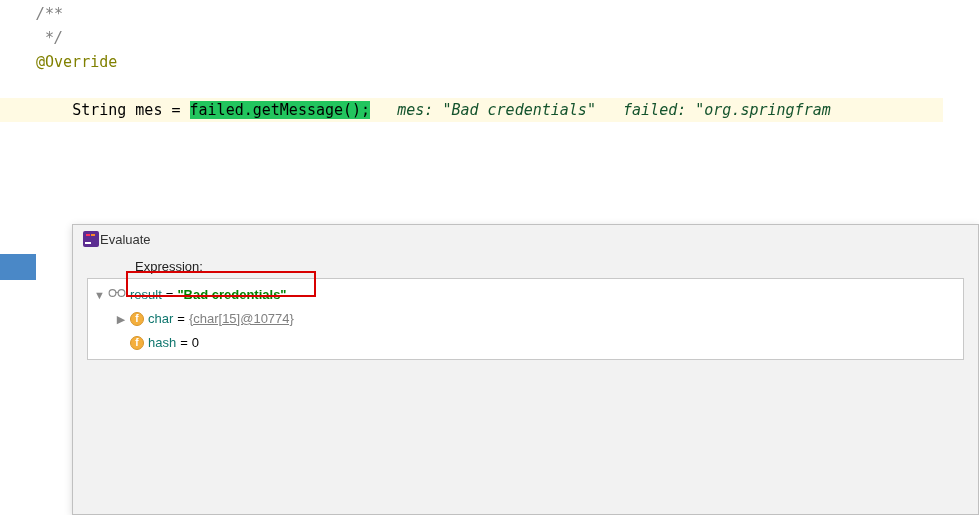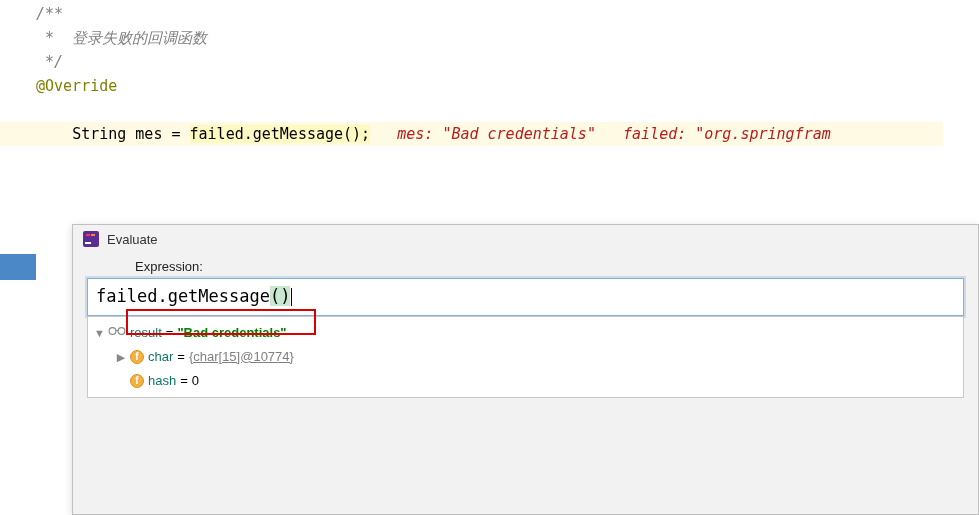--- a/index.html
+++ b/index.html
@@ -24,23 +24,23 @@
   .identifier { color: #000000; }
   .punct { color: #000000; }
   .highlight-line {
     background: #fffae3;
     margin-left: -36px;
     padding-left: 36px;
     display: block;
     width: 100%;
   }
   .sel {
-    background: #fef9c3;
-  }
-  .hint { color: #b91c1c; font-style: italic; }
+    background: #22c55e;
+  }
+  .hint { color: #14532d; font-style: italic; }
   .gutter-mark {
     position: absolute;
     left: 0;
     top: 254px;
     width: 36px;
     height: 26px;
     background: #4a88c7;
   }
   .code-line { white-space: pre; }
 
@@ -51,21 +51,21 @@
     right: 0;
     bottom: 0;
     background: #f2f2f2;
     border: 1px solid #c0c0c0;
     box-shadow: 0 2px 8px rgba(0,0,0,0.15);
   }
   .dialog-header {
     display: flex;
     align-items: center;
     padding: 6px 10px;
-    gap: 8px;
+    gap: 1px;
     font-family: -apple-system, "Segoe UI", sans-serif;
     font-size: 13px;
     color: #333;
   }
   .dialog-body {
     padding: 6px 14px 10px 14px;
     font-family: -apple-system, "Segoe UI", sans-serif;
     font-size: 13px;
   }
   .label { color: #222; margin-bottom: 4px; margin-left: 48px; }
@@ -140,42 +140,40 @@
     border: 1px solid #d7952a;
   }
 </style>
 </head>
 <body>
 
 <div class="gutter-mark"></div>
 
 <div class="editor">
   <div class="code-line comment">/**</div>
-  <div class="code-line comment"> *  登录失败的回调函数</div>
   <div class="code-line comment"> */</div>
   <div class="code-line"><span class="annotation">@Override</span></div>
   <div class="code-line">&nbsp;</div>
   <div class="code-line highlight-line">    <span class="identifier">String</span> <span class="identifier">mes</span><span class="punct"> = </span><span class="sel">failed.getMessage();</span>   <span class="hint">mes: </span><span class="hint">"Bad credentials"</span>   <span class="hint">failed: </span><span class="hint">"org.springfram</span></div>
 </div>
 
 <div class="dialog">
   <div class="dialog-header">
     <span class="ij-icon">
       <svg viewBox="0 0 16 16">
           <rect x="0" y="0" width="16" height="16" rx="2" fill="#5c2d91"></rect>
           <rect x="2" y="11" width="6" height="2" fill="#fff"></rect>
           <rect x="3" y="3" width="4" height="2" fill="#fe315d"></rect>
           <rect x="8" y="3" width="4" height="2" fill="#f98a2b"></rect>
         </svg>
     </span>
     <span>Evaluate</span>
   </div>
   <div class="dialog-body">
     <div class="label">Expression:</div>
-    <div class="expr-input"><span>failed.getMessage</span><span class="paren-hl">()</span><span class="caret"></span></div>
 
     <div class="tree" style="position:relative;">
       <div class="marker-box" style="left:38px; top:-8px; width:190px; height:26px;"></div>
 
       <div class="tree-row">
         <span class="arrow">▼</span>
         <span class="glasses-icon">
           <svg viewBox="0 0 24 12">
               <circle cx="6" cy="6" r="4.5" fill="none" stroke="#888" stroke-width="1.5"></circle>
               <circle cx="18" cy="6" r="4.5" fill="none" stroke="#888" stroke-width="1.5"></circle>

